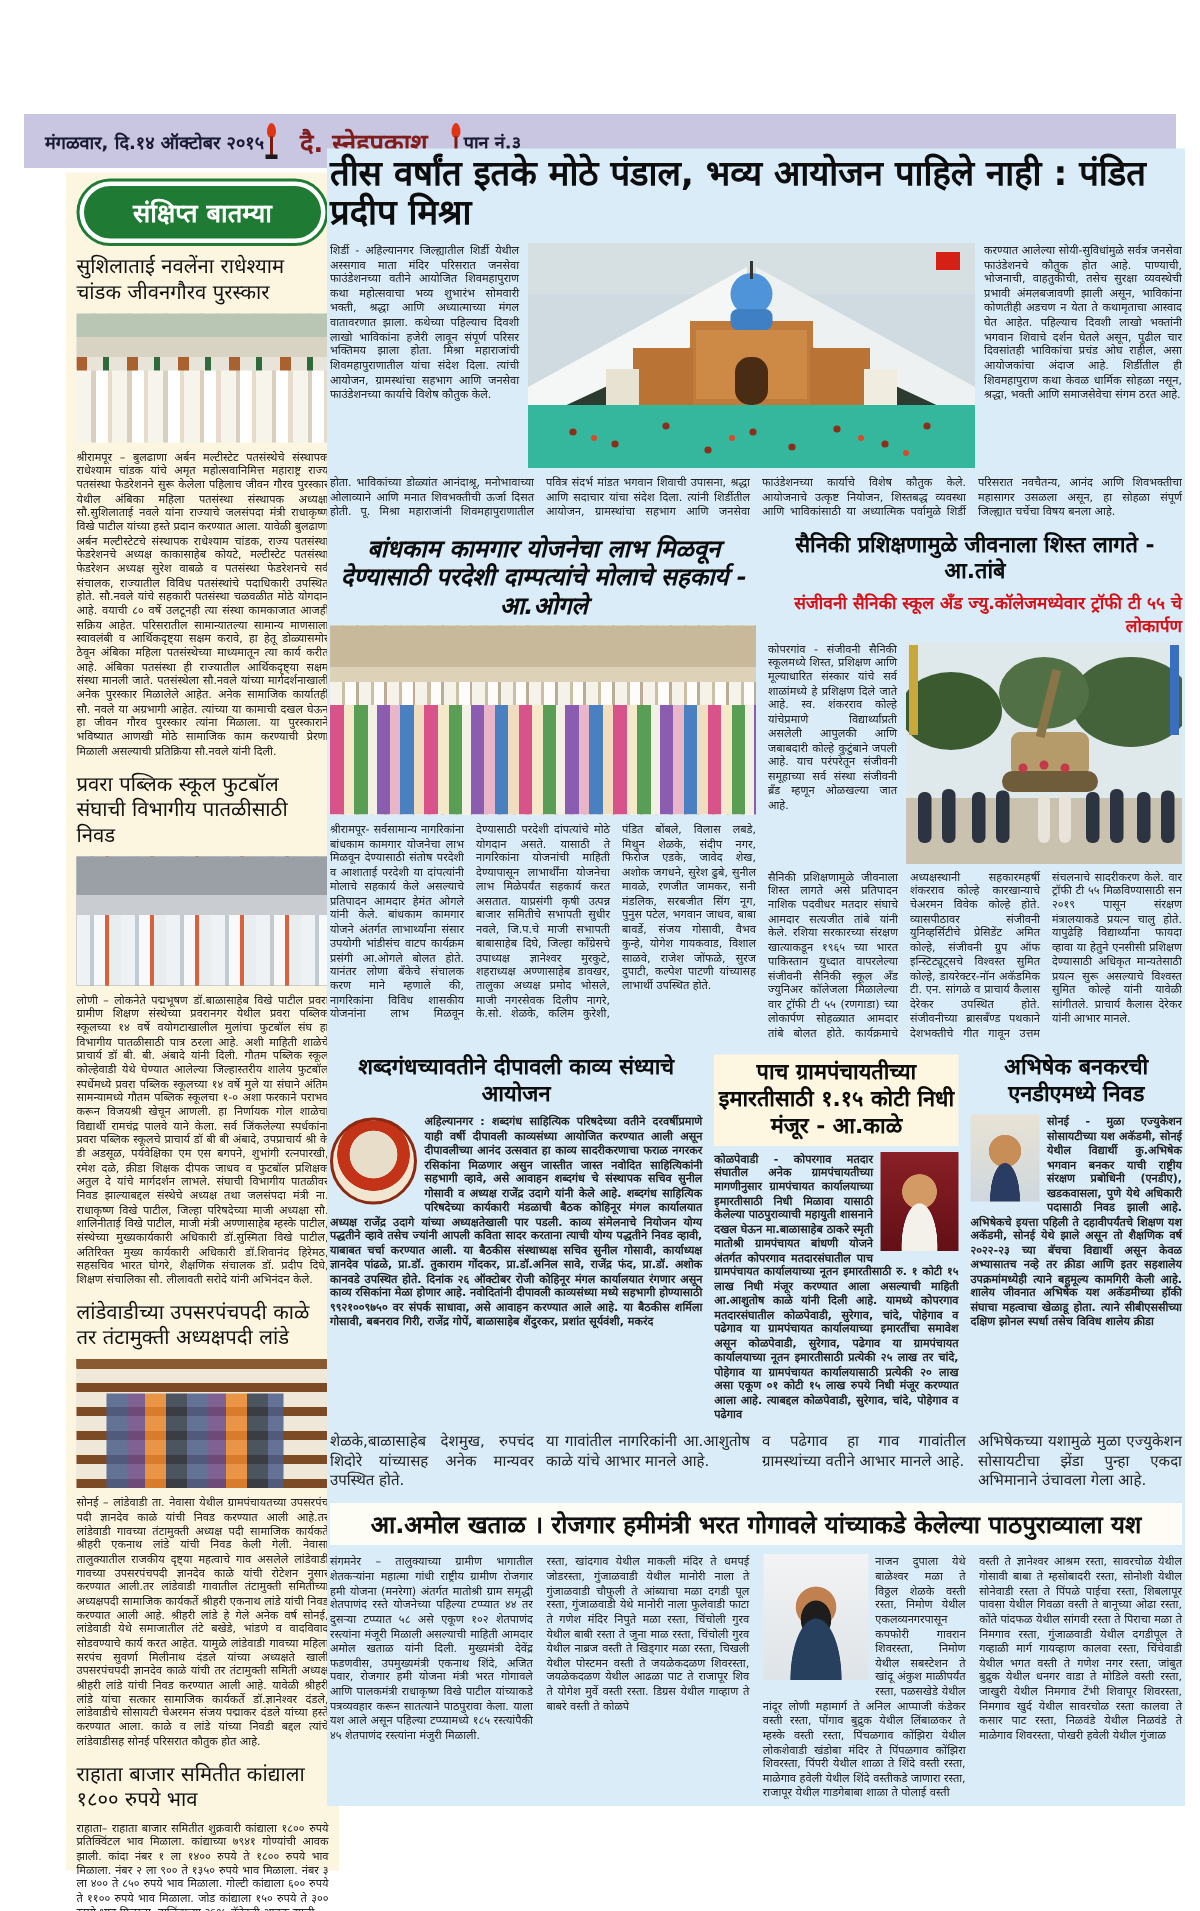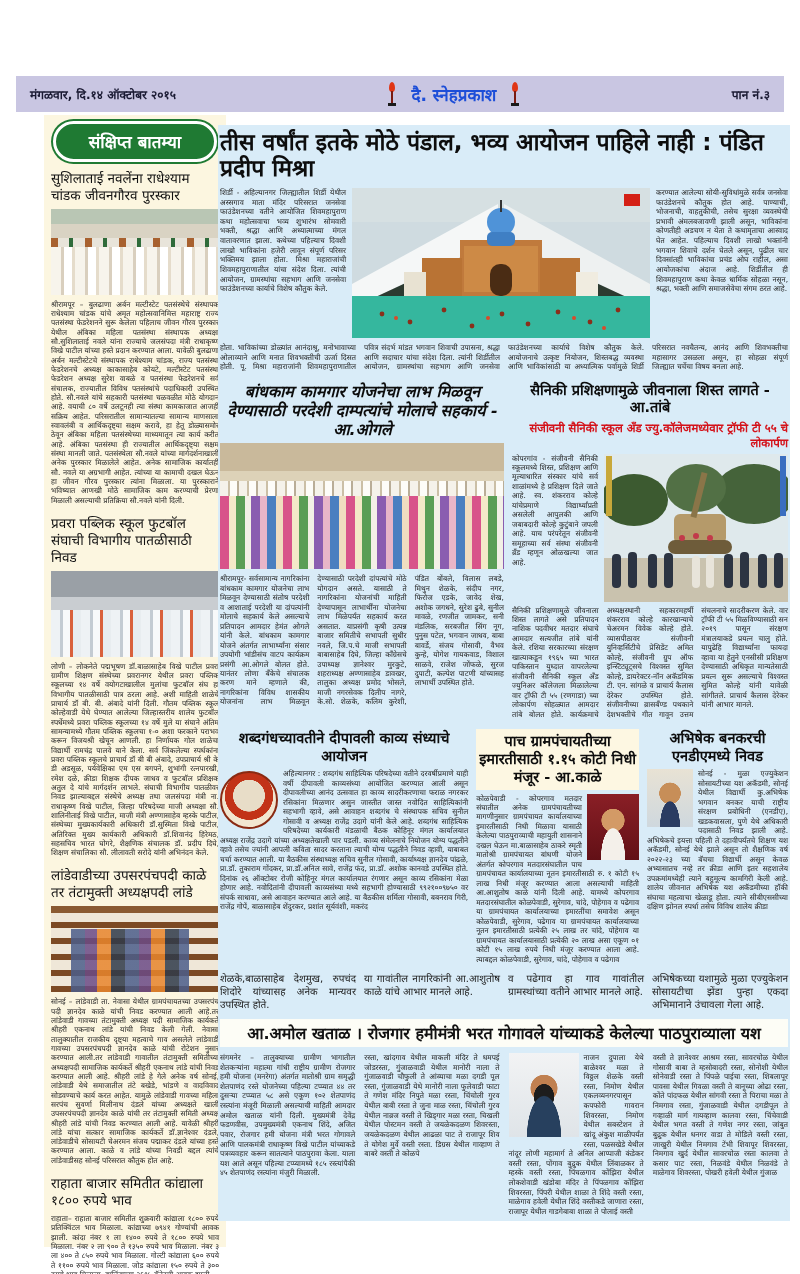--- a/index.html
+++ b/index.html
@@ -1,24 +1,24 @@
 <!DOCTYPE html>
 <html><head>
 <meta charset="utf-8">
 <style>
   html,body{margin:0;padding:0;}
   body{font-family:"DejaVu Sans",sans-serif;background:#ffffff;}
   #page{position:relative;width:800px;height:1274px;background:#ffffff;overflow:hidden;margin:0 auto;}
 
   
   .topbar{position:absolute;left:16px;right:16px;top:76px;height:36px;background:#c9c6e2;
-    display:flex;align-items:center;justify-content:space-between;padding:0 14px;box-sizing:border-box;}
+    display:flex;align-items:center;justify-content:flex-start;padding:0 14px;box-sizing:border-box;}
   .topbar .date, .topbar .pageno{font-size:12px;font-weight:bold;color:#1a1a33;}
   .masthead{display:flex;align-items:center;gap:14px;}
-  .masthead .name{color:#1d4ed8;font-size:17px;font-weight:bold;}
+  .masthead .name{color:#7f1d1d;font-size:17px;font-weight:bold;}
   .torch{width:10px;height:24px;position:relative;display:inline-block;}
   .torch .flame{position:absolute;top:0;left:2px;width:6px;height:10px;border-radius:50% 50% 50% 50%/60% 60% 40% 40%;background:#e03515;}
   .torch .stick{position:absolute;top:9px;left:4px;width:2px;height:14px;background:#7a1a10;}
   .torch .base{position:absolute;top:21px;left:1px;width:8px;height:3px;background:#1a1a1a;}
 
   
   .sidebar{position:absolute;left:44px;top:115px;width:182px;height:1132px;background:#fcf6e0;
     padding:6px 7px;box-sizing:border-box;}
   .badge{width:150px;margin:0 auto 8px auto;background:#1f7a33;color:#fff;text-align:center;
     font-size:17px;font-weight:bold;padding:6px 4px;border-radius:22px;border:3px solid #ffffff;
@@ -40,21 +40,21 @@
       repeating-linear-gradient(90deg,#eef2f5 0 9px,#c3cbd2 9px 12px,#f7f9fa 12px 19px,#d9613c 19px 22px,#e8edf0 22px 30px),
       linear-gradient(#5b6770,#5b6770);}
   .ph-shop{background:
       linear-gradient(180deg,#8a5a32 0 8%,transparent 8%),
       repeating-linear-gradient(0deg,#7c4a24 0 6px,#efe7d8 6px 16px),
       repeating-linear-gradient(90deg,#6e4020 0 4px,#f1e9da 4px 22px);}
   .ph-shop:before{content:"";position:absolute;left:12%;bottom:0;width:70%;height:74%;
       background:repeating-linear-gradient(90deg,#4b5d8a 0 14px,#6b4a86 14px 26px,#e8852c 26px 40px,#2f3a4a 40px 54px);opacity:.85;}
 
   
-  .main{position:absolute;left:218px;top:125px;width:572px;}
+  .main{position:absolute;left:218px;top:99px;width:572px;}
   .panel{background:#d9ecf8;}
   .lead-h{font-size:23px;font-weight:bold;color:#0d0d0d;line-height:1.15;margin:0 0 6px 0;}
   .row1{display:flex;gap:6px;}
   .lead-col{font-size:7.4px;line-height:1.3;color:#222;text-align:justify;}
   .lead-left{width:128px;}
   .lead-right{width:134px;}
   .lead-photo{width:298px;height:150px;flex:none;}
   .caption4{column-count:4;column-gap:8px;font-size:7.4px;line-height:1.3;color:#222;text-align:justify;margin-top:5px;}
 
   .row2{display:flex;gap:8px;margin-top:10px;}
@@ -74,21 +74,21 @@
   .mil-left{width:86px;font-size:7.4px;line-height:1.28;color:#222;text-align:justify;}
   .tank-photo{width:184px;height:148px;flex:none;}
 
   .row3{display:flex;gap:8px;margin-top:10px;justify-content:space-between;}
   .poetry{width:250px;}
   .gram{width:164px;}
   .nda{width:142px;}
   .h3a{font-size:14.5px;font-weight:bold;color:#0d0d0d;line-height:1.25;text-align:center;margin:0 0 4px 0;}
   .grambox{background:#fdf7e2;padding:3px 2px;margin-bottom:4px;}
   .grambox .h3a{margin:0;}
-  .body8{font-size:7.4px;line-height:1.28;color:#222;text-align:justify;}
+  .body8{font-size:7.4px;line-height:1.28;color:#222;text-align:justify;font-weight:bold;}
   .logo-circle{float:left;width:54px;height:54px;border-radius:50%;margin:2px 5px 2px 0;
       background:radial-gradient(circle at 50% 42%,#e8ddc8 0 38%,#c23318 39% 58%,#f2e6d0 59% 100%);
       border:2px solid #8a2a12;}
   .ph-kale{float:right;width:52px;height:66px;margin:0 0 3px 5px;
       background:radial-gradient(ellipse at 50% 96%,#f4f0ea 0 32%,transparent 33%),
                  radial-gradient(circle at 50% 40%,#d39a66 0 24%,transparent 25%),
                  linear-gradient(#8a1f26,#621016);}
   .ph-nda{float:left;width:46px;height:58px;margin:0 5px 3px 0;
       background:radial-gradient(ellipse at 50% 98%,#2a3c62 0 30%,transparent 31%),
                  radial-gradient(circle at 50% 42%,#c78e58 0 26%,transparent 27%),

